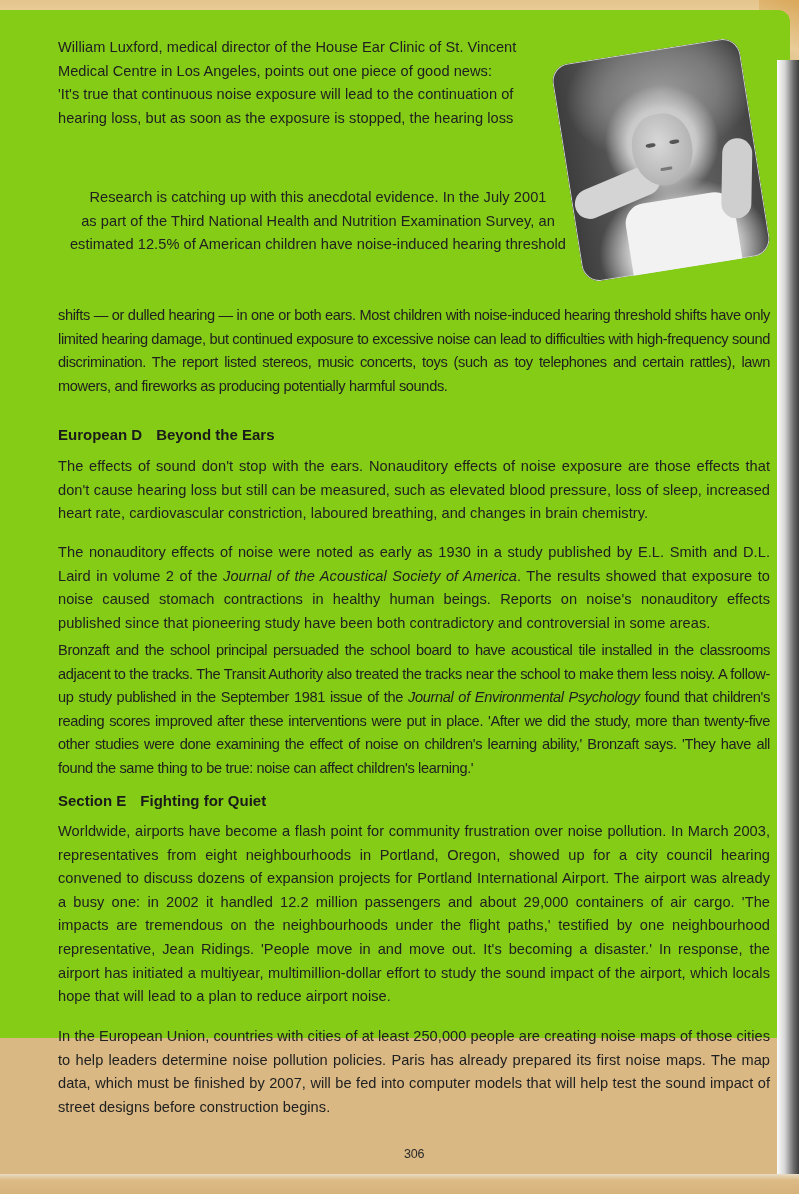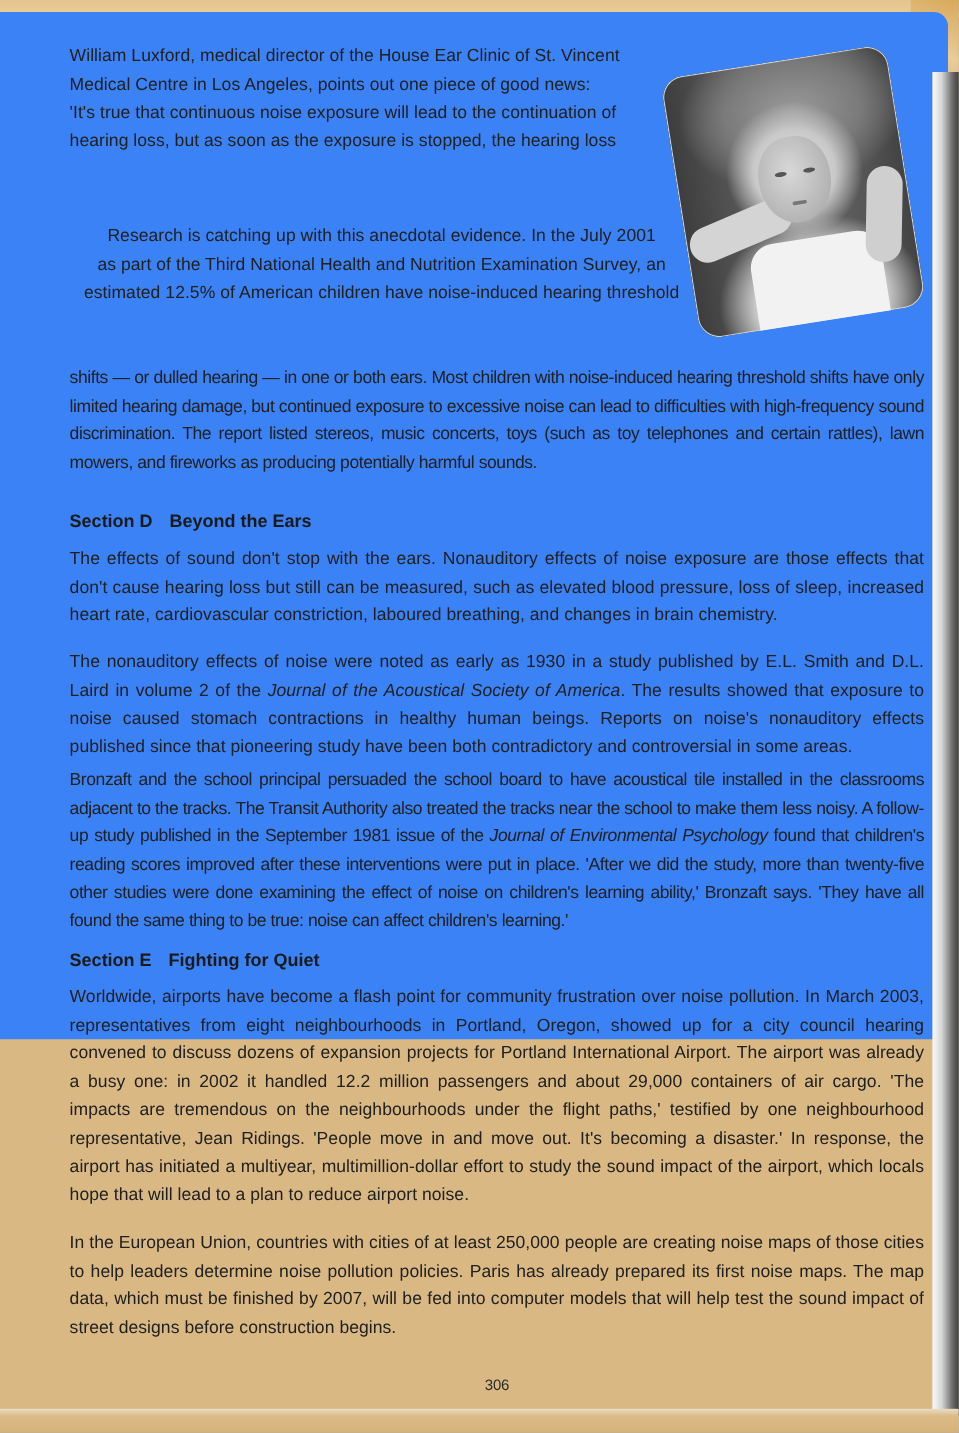--- a/index.html
+++ b/index.html
@@ -23,22 +23,22 @@
     }
     .bottom-edge {
       position: absolute;
       left: 0; top: 1174px;
       width: 799px; height: 20px;
       background: linear-gradient(180deg, #e9dcc6 0%, #dcbb86 30%, #d6b27a 100%);
     }
     .page {
       position: absolute;
       left: 0; top: 10px;
-      width: 790px; height: 856px;
-      background: #3b82f6;
+      width: 790px; height: 1028px;
+      background: #84cc16;
       border-top-right-radius: 12px;
     }
     .page-shadow {
       position: absolute;
       right: 0; top: 60px;
       width: 22px; height: 1120px;
       background: linear-gradient(90deg, #fbfbfa 0%, #d6d6d6 35%, #6e6e6e 75%, #3e3e3e 100%);
     }
     .corner-fold {
       position: absolute;
@@ -177,21 +177,21 @@
     <div class="p">Research is catching up with this anecdotal evidence. In the July 2001</div>
     <div class="p">as part of the Third National Health and Nutrition Examination Survey, an</div>
     <div class="p">estimated 12.5% of American children have noise-induced hearing threshold</div>
   </div>
 
   <div class="text justify condensed" style="left:58px; top:294px; width:712px;">
     <p class="p">shifts — or dulled hearing — in one or both ears. Most children with noise-induced hearing threshold shifts have only limited hearing damage, but continued exposure to excessive noise can lead to difficulties with high-frequency sound discrimination. The report listed stereos, music concerts, toys (such as toy telephones and certain rattles), lawn mowers, and fireworks as producing potentially harmful sounds.</p>
   </div>
 
   <div class="heading" style="left:58px; top:416px;">
-    <span>Section D</span><span class="gap"></span><span>Beyond the Ears</span>
+    <span>European D</span><span class="gap"></span><span>Beyond the Ears</span>
   </div>
 
   <div class="text justify" style="left:58px; top:445px; width:712px;">
     <p class="p">The effects of sound don't stop with the ears. Nonauditory effects of noise exposure are those effects that don't cause hearing loss but still can be measured, such as elevated blood pressure, loss of sleep, increased heart rate, cardiovascular constriction, laboured breathing, and changes in brain chemistry.</p>
   </div>
 
   <div class="text justify" style="left:58px; top:531px; width:712px;">
     <p class="p"><span>The nonauditory effects of noise were noted as early as 1930 in a study published by E.L. Smith and D.L. Laird in volume 2 of the </span><em>Journal of the Acoustical Society of America</em><span>. The results showed that exposure to noise caused stomach contractions in healthy human beings. Reports on noise's nonauditory effects published since that pioneering study have been both contradictory and controversial in some areas.</span></p>
   </div>
 

